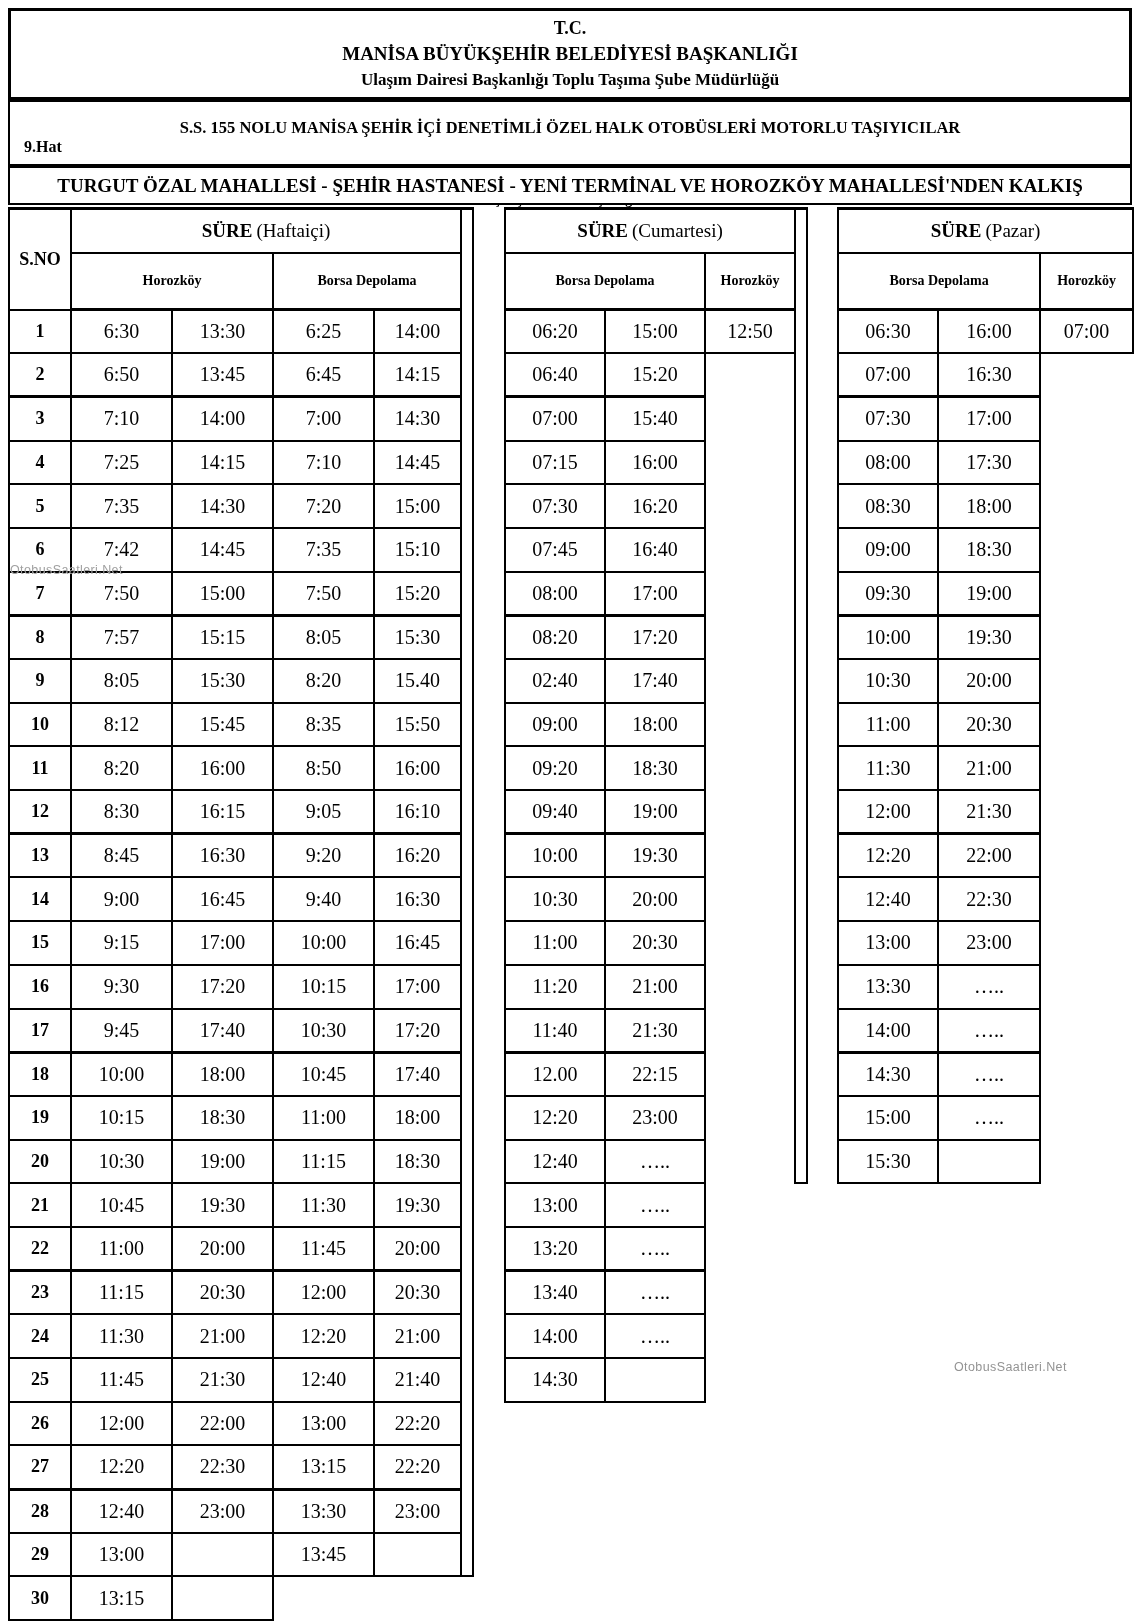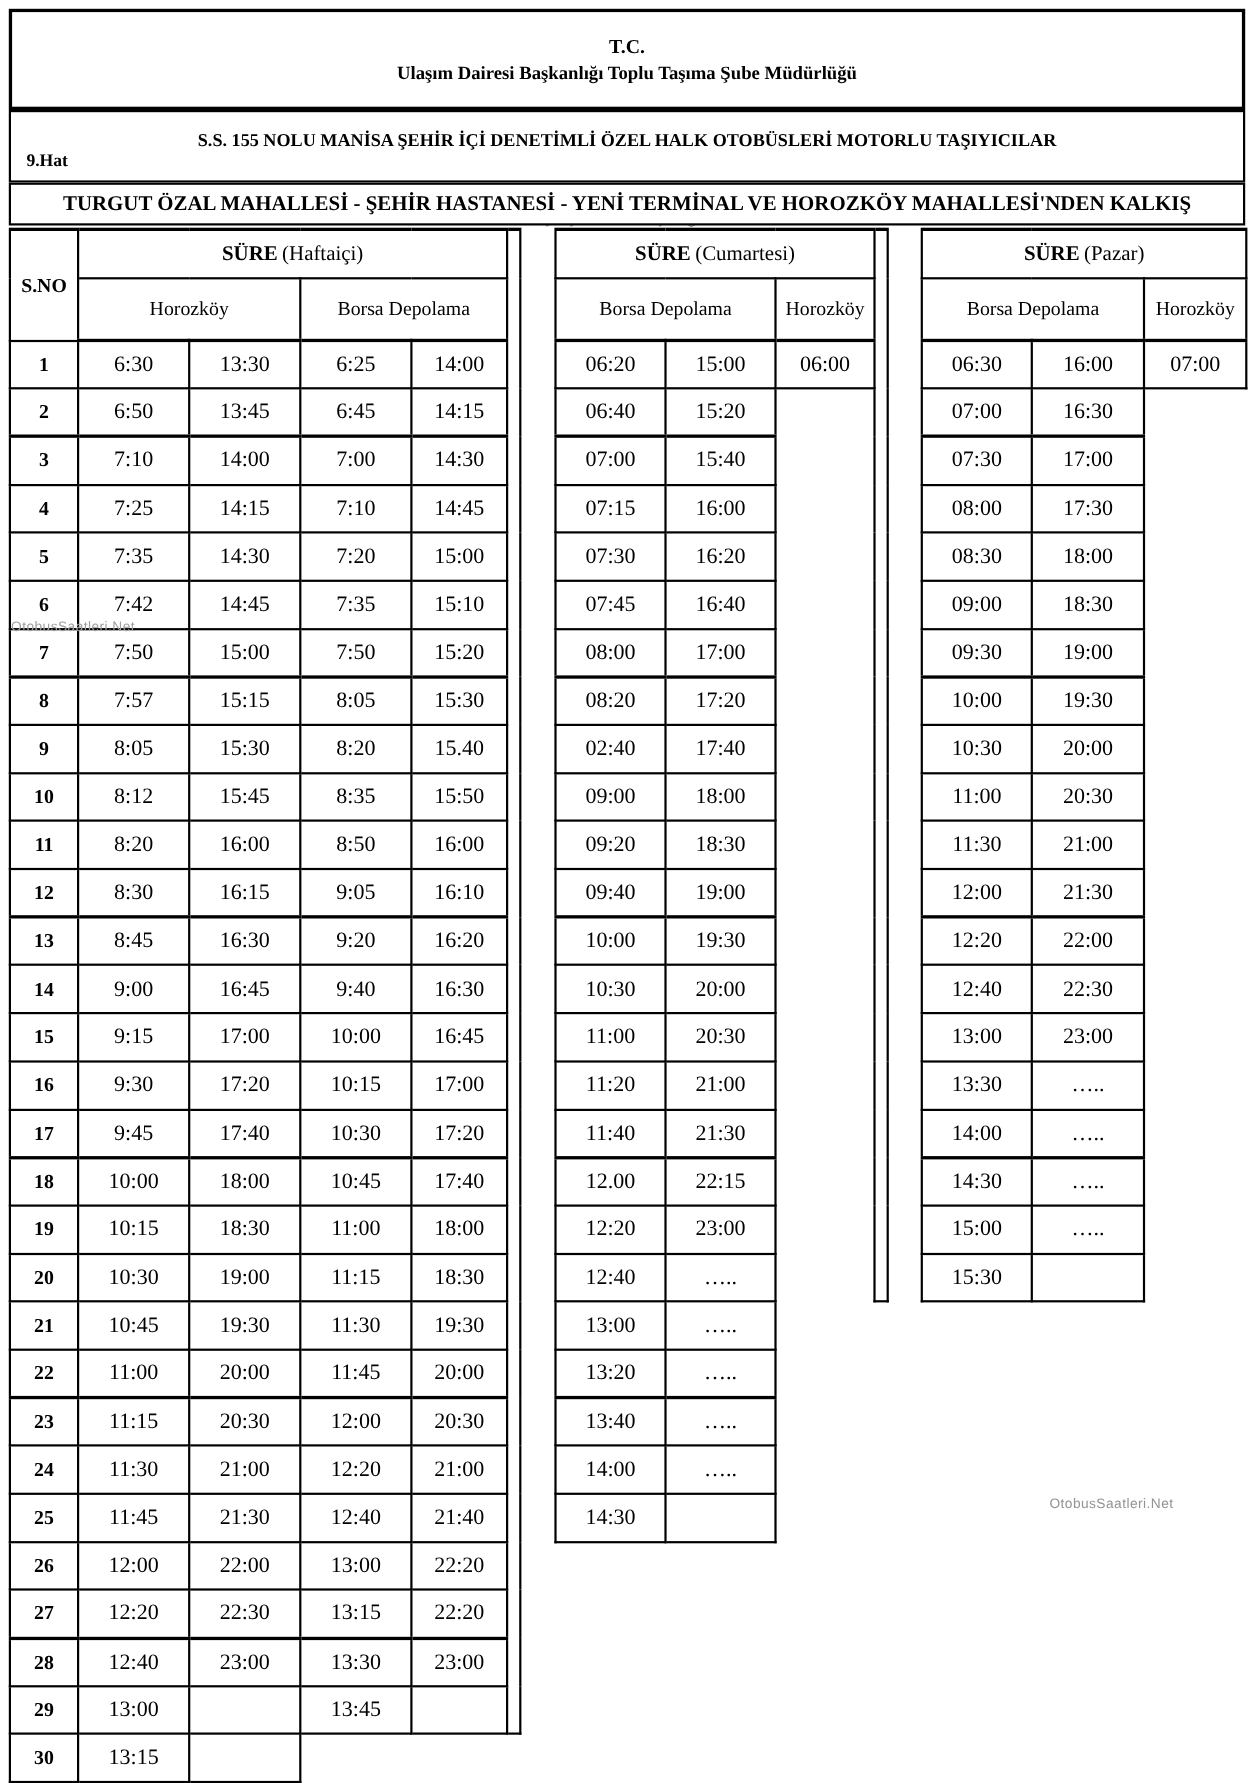--- a/index.html
+++ b/index.html
@@ -26,35 +26,36 @@
   td.b,th.b{border:2px solid #000;}
   td.nb,th.nb{border:none;background:transparent;}
   td.gap,th.gap{border-left:2px solid #000;border-right:2px solid #000;}
   td.gap-end{border-bottom:2px solid #000;}
   tr.hr1{height:44px;}
   tr.hr2{height:57px;}
   tr.hr1 th.b,tr.hr1 th.gap{border-top:3px solid #000;}
   tr.hr2 th.b{border-bottom-width:3px;}
   .sure-b{font-weight:bold;font-size:19px;}
   .sure-d{font-weight:normal;font-size:19px;}
-  .grp{font-weight:normal;font-size:18px;border-radius:12px;}
+  .grp{font-weight:bold;font-size:14px;border-radius:12px;}
   .snoh{font-weight:bold;font-size:18px;margin-top:40px;}
   tbody td.t{font-size:20px;font-weight:normal;}
   tbody td.sno{font-size:18px;font-weight:bold;}
   tr.thick td.b{border-top-width:3px;}
   
   .wm{position:absolute;font-family:"Liberation Sans","DejaVu Sans",sans-serif;font-size:12.5px;color:#a0a0a0;letter-spacing:.4px;z-index:5;}
   #wm1{left:10px;top:563px;}
   #wm2{left:954px;top:1360px;color:#939393;}
 </style>
 </head>
 <body>
 
 <div class="box" id="box-agency">
   <div class="l1">T.C.</div>
+  <div class="l2">MANİSA BÜYÜKŞEHİR BELEDİYESİ BAŞKANLIĞI</div>
   <div class="l3">Ulaşım Dairesi Başkanlığı Toplu Taşıma Şube Müdürlüğü</div>
 </div>
 
 <div class="box" id="box-coop">
   <div class="c1">S.S. 155 NOLU MANİSA ŞEHİR İÇİ DENETİMLİ ÖZEL HALK OTOBÜSLERİ MOTORLU TAŞIYICILAR</div>
   <div class="c2">KOOPERATİFİ</div>
   <div class="c3">Çalışma Saatleri Çizelgesi</div>
   <div id="route-no">9.Hat</div>
 </div>
 
@@ -105,21 +106,21 @@
         <tr style="height: 43.7px;">
           <td class="b sno">1</td>
           <td class="b t">6:30</td>
           <td class="b t">13:30</td>
           <td class="b t">6:25</td>
           <td class="b t">14:00</td>
           <td class="gap"></td>
           <td class="nb"></td>
           <td class="b t">06:20</td>
           <td class="b t">15:00</td>
-          <td class="b t">06:00</td>
+          <td class="b t">12:50</td>
           <td class="gap"></td>
           <td class="nb"></td>
           <td class="b t">06:30</td>
           <td class="b t">16:00</td>
           <td class="b t">07:00</td>
         </tr>
         <tr style="height: 43.7px;">
           <td class="b sno">2</td>
           <td class="b t">6:50</td>
           <td class="b t">13:45</td>

